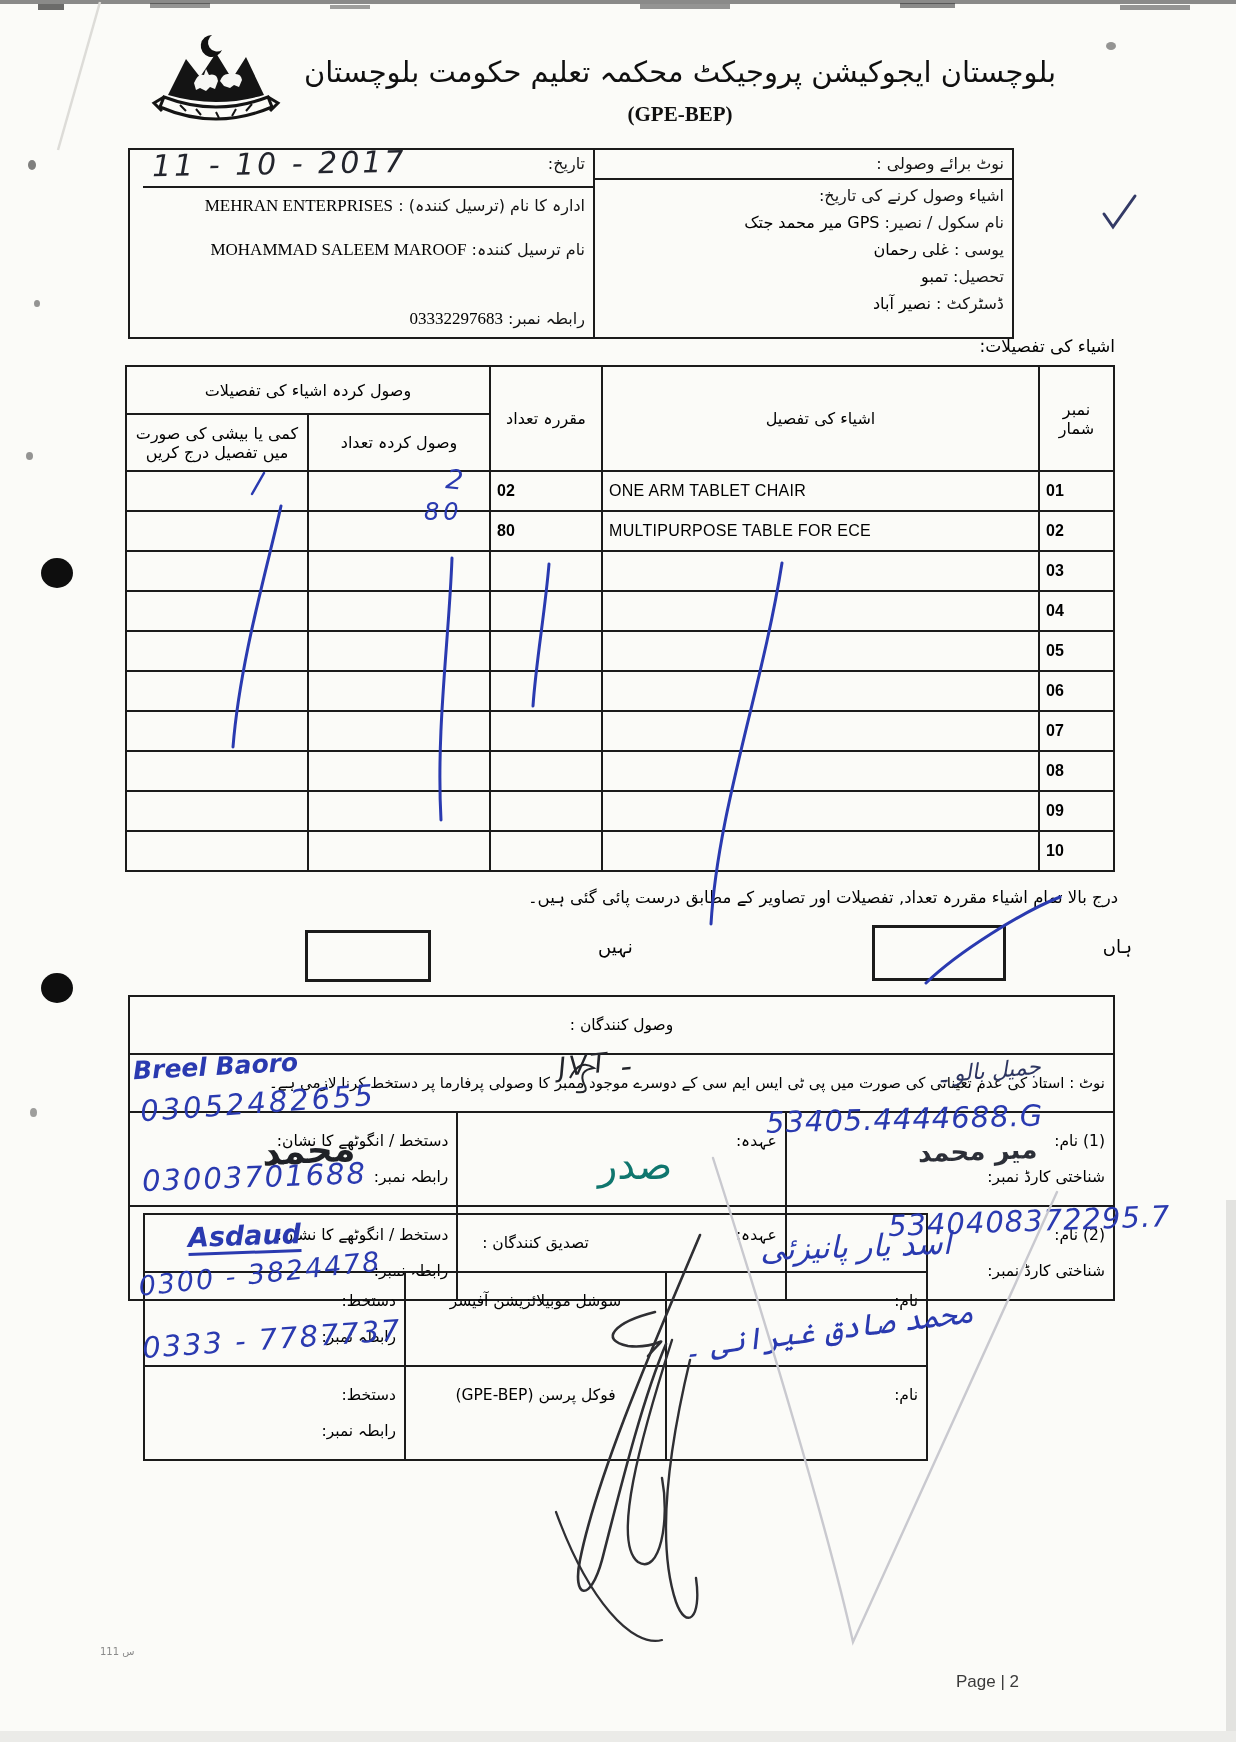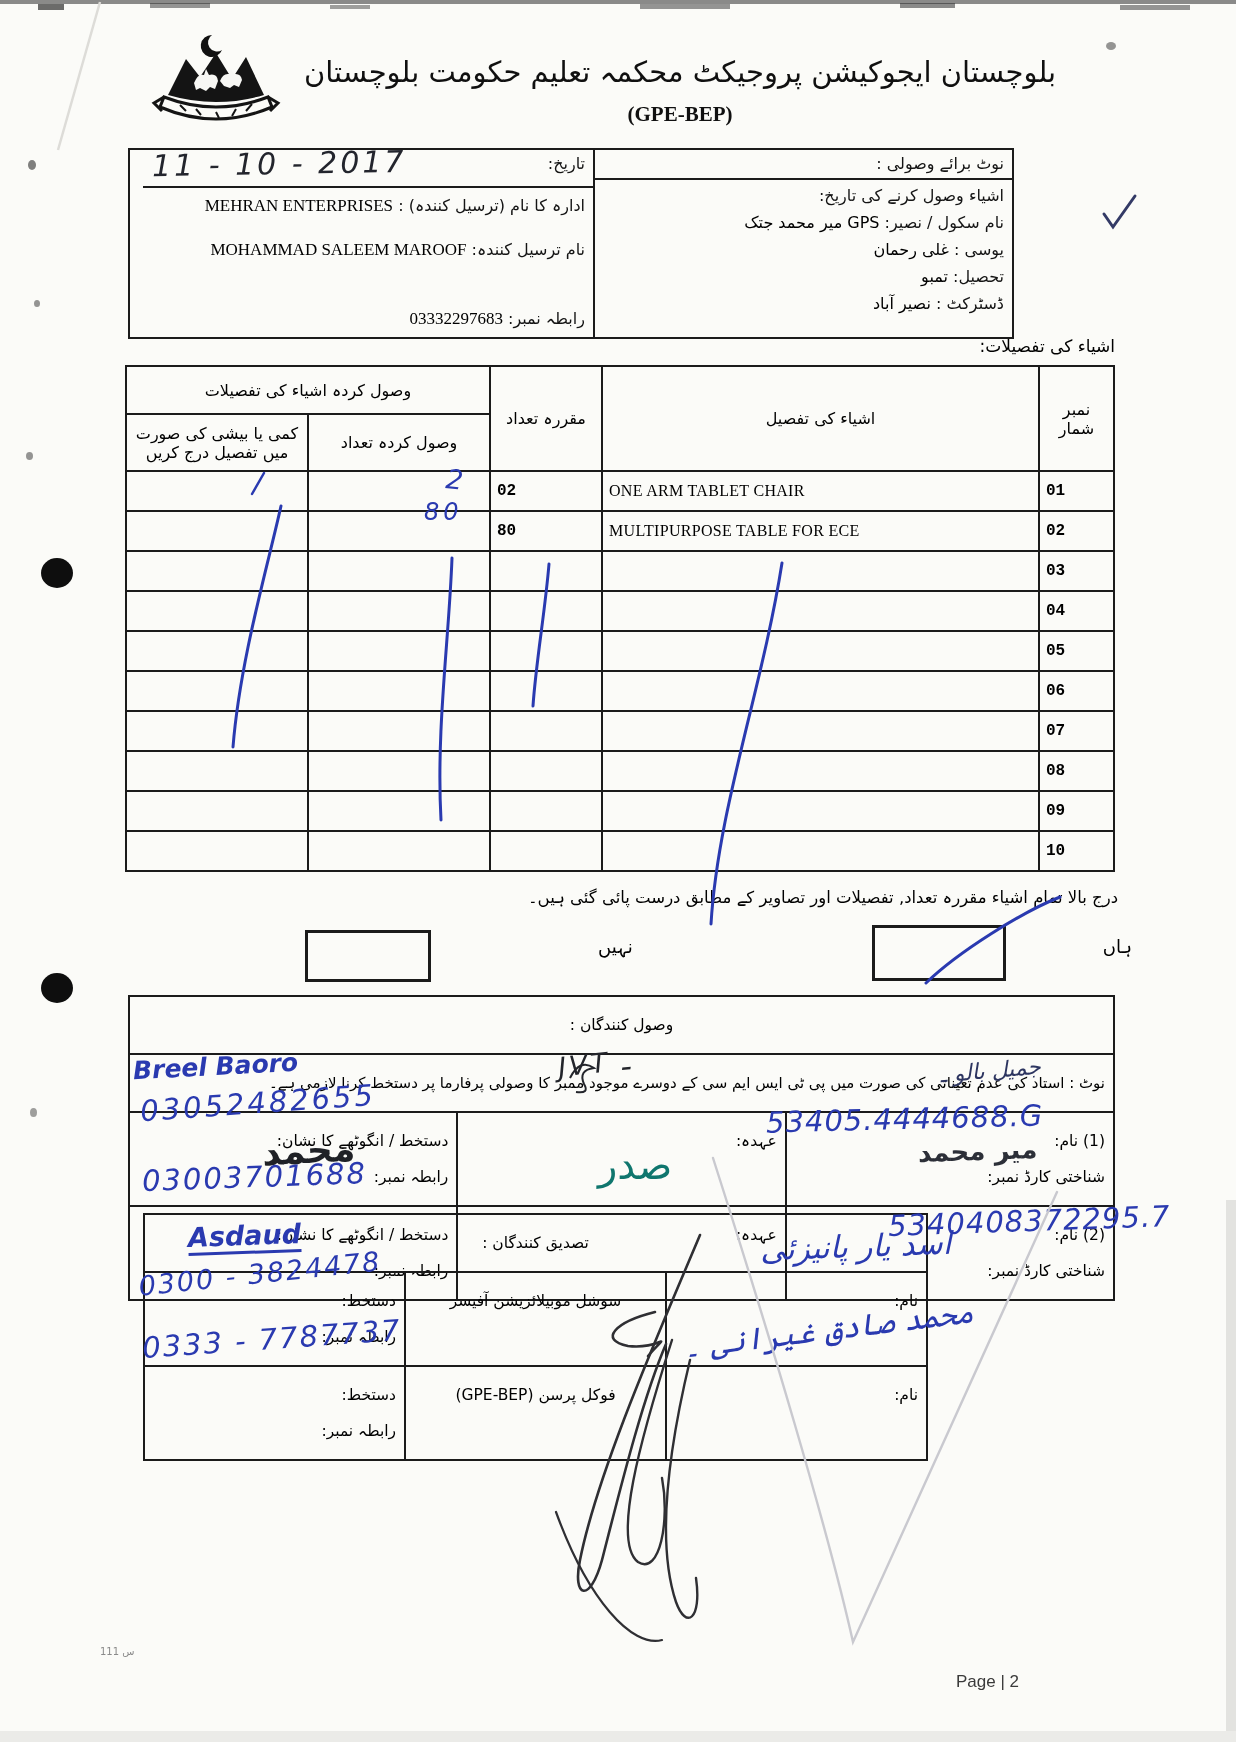--- a/index.html
+++ b/index.html
@@ -11,22 +11,22 @@
   .topform{position:absolute;left:128px;top:148px;width:882px;height:187px;border:2.5px solid #1b1b1b;display:flex;}
   .topform .left{width:450px;border-right:2px solid #1b1b1b;position:relative;}
   .topform .right{flex:1;position:relative;}
   .tf-row{box-sizing:border-box;padding:4px 8px;font-size:16px;}
   .lbl{color:#141414;}
   
   table.items{position:absolute;left:125px;top:365px;border-collapse:collapse;direction:rtl;table-layout:fixed;width:990px;}
   table.items td,table.items th{border:2px solid #1b1b1b;font-size:16px;padding:2px 6px;vertical-align:middle;box-sizing:border-box;}
   table.items th{font-weight:normal;}
   .item-row td{height:40px;}
-  .num{font-family:Liberation Mono, monospace;font-size:16px;font-weight:bold;text-align:left;direction:ltr;}
-  .detail-cell{font-family:Liberation Serif, serif;font-size:16.5px;text-align:left;direction:ltr;letter-spacing:.3px;margin-top:36px;}
+  .num{font-family:Liberation Sans, sans-serif;font-size:16px;font-weight:bold;text-align:left;direction:ltr;}
+  .detail-cell{font-family:Liberation Sans, sans-serif;font-size:16.5px;text-align:left;direction:ltr;letter-spacing:.3px;margin-top:36px;}
   
   table.block{border-collapse:collapse;direction:rtl;table-layout:fixed;position:absolute;left:128px;background:transparent;}
   table.block td{border:2px solid #1b1b1b;font-size:15.5px;padding:19px 8px;vertical-align:top;box-sizing:border-box;}
   .center{text-align:center;}
   .hw{position:absolute;white-space:nowrap;pointer-events:none;}
   .hw-blue{color:#2a3ab0;font-style:italic;}
   .hw-ink{color:#23252d;font-style:italic;}
   .chkbox{position:absolute;border:3px solid #1b1b1b;background:transparent;}
   .pageedge-r{position:absolute;right:0;top:1200px;width:10px;height:542px;background:#e3e3e0;}
   .pageedge-b{position:absolute;left:0;top:1731px;width:1236px;height:11px;background:#ebebe8;}

